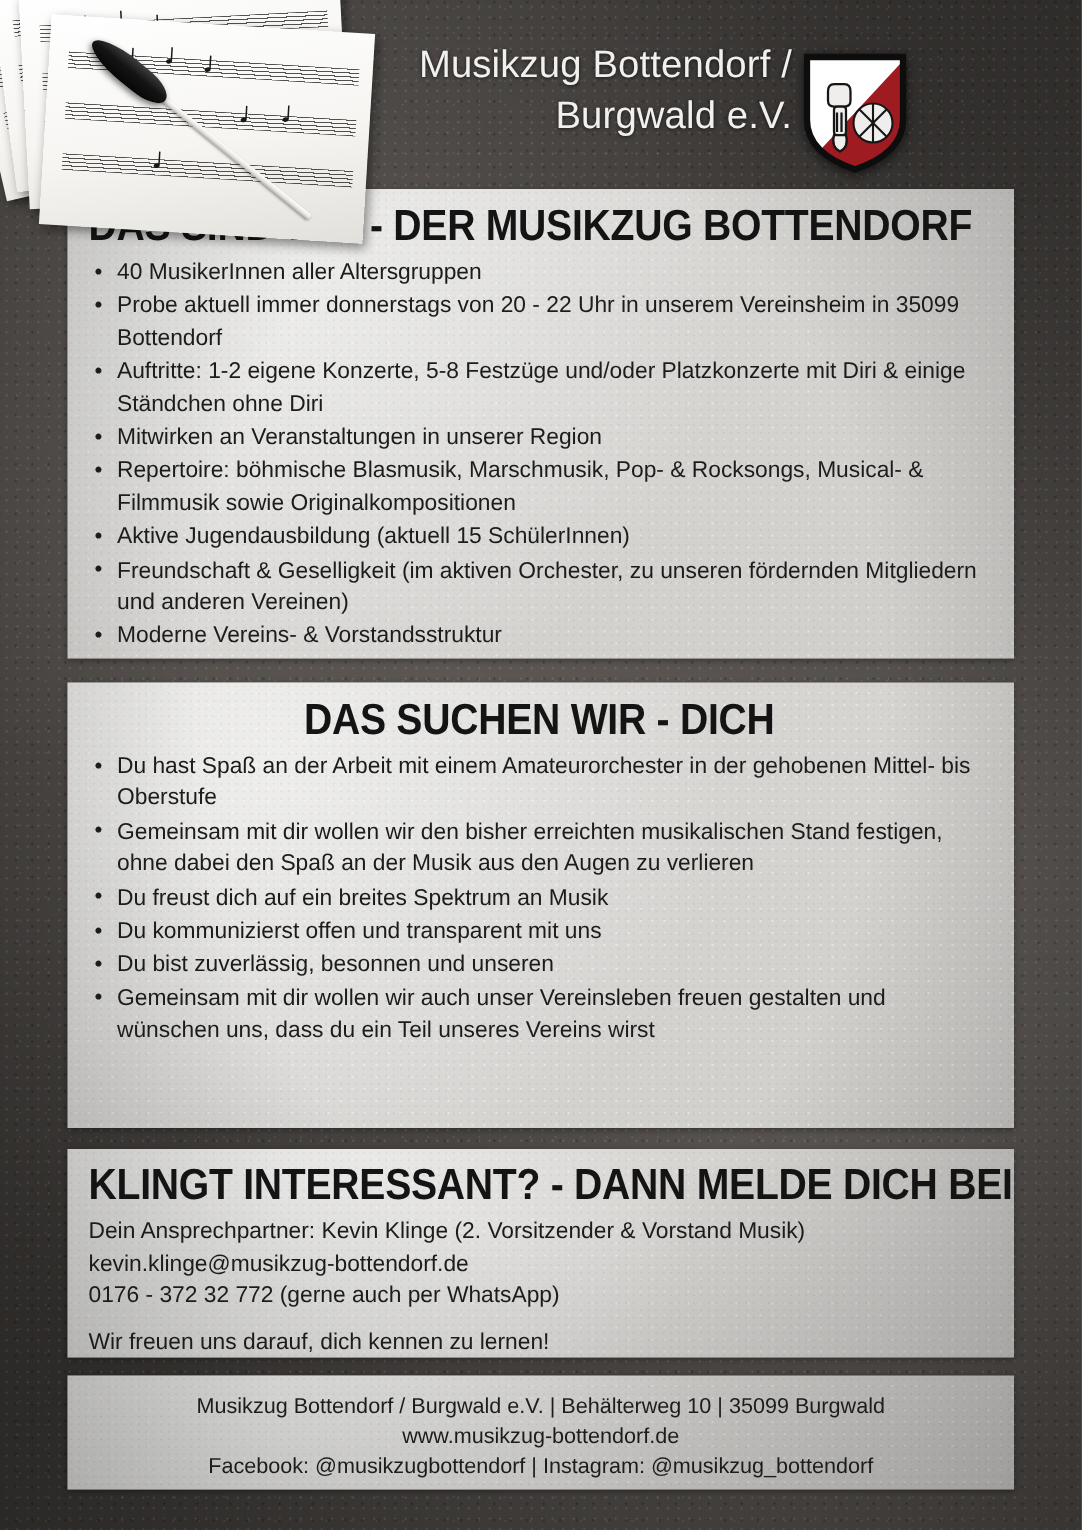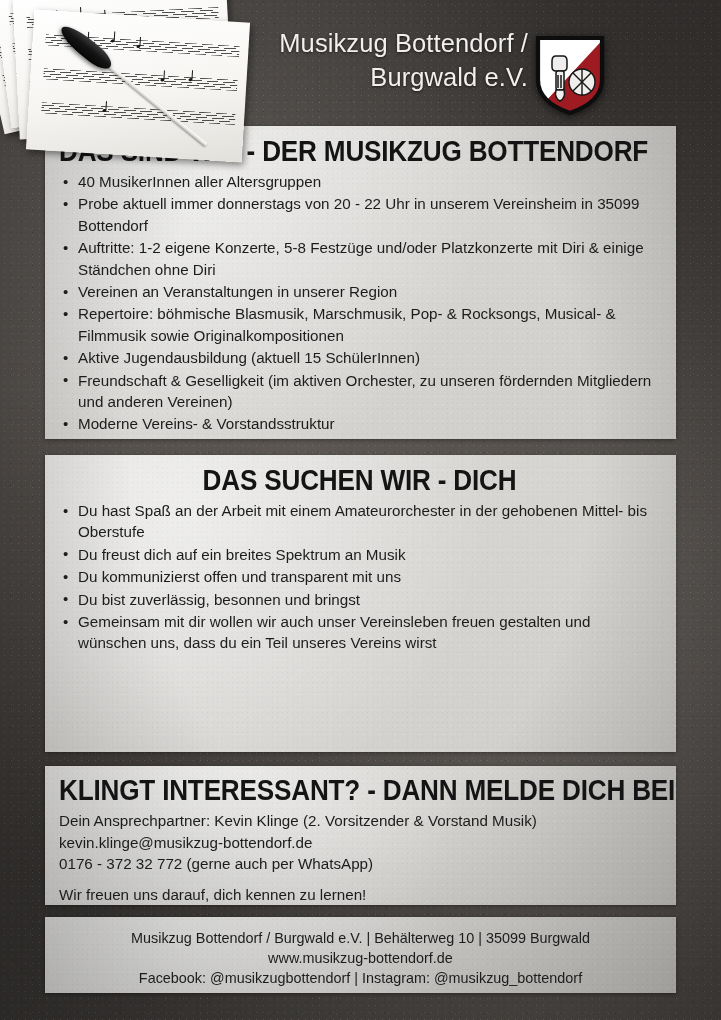--- a/index.html
+++ b/index.html
@@ -360,35 +360,36 @@
       </g>
     </svg>
   </div>
 
   <div class="panel p1">
     <h2 class="headline">DAS SIND WIR - DER MUSIKZUG BOTTENDORF</h2>
     <ul class="bullets">
       <li>40 MusikerInnen aller Altersgruppen</li>
       <li>Probe aktuell immer donnerstags von 20 - 22 Uhr in unserem Vereinsheim in 35099 Bottendorf</li>
       <li>Auftritte: 1-2 eigene Konzerte, 5-8 Festzüge und/oder Platzkonzerte mit Diri &amp; einige Ständchen ohne Diri</li>
-      <li>Vereinen an Veranstaltungen in unserer Region</li>
+      <li>Mitwirken an Veranstaltungen in unserer Region</li>
       <li>Repertoire: böhmische Blasmusik, Marschmusik, Pop- &amp; Rocksongs, Musical- &amp; Filmmusik sowie Originalkompositionen</li>
       <li>Aktive Jugendausbildung (aktuell 15 SchülerInnen)</li>
       <li>Freundschaft &amp; Geselligkeit (im aktiven Orchester, zu unseren fördernden Mitgliedern und anderen Vereinen)</li>
       <li>Moderne Vereins- &amp; Vorstandsstruktur</li>
     </ul>
   </div>
 
   <div class="panel p2">
     <h2 class="headline center">DAS SUCHEN WIR - DICH</h2>
     <ul class="bullets">
       <li>Du hast Spaß an der Arbeit mit einem Amateurorchester in der gehobenen Mittel- bis Oberstufe</li>
+      <li>Gemeinsam mit dir wollen wir den bisher erreichten musikalischen Stand festigen, ohne dabei den Spaß an der Musik aus den Augen zu verlieren</li>
       <li>Du freust dich auf ein breites Spektrum an Musik</li>
       <li>Du kommunizierst offen und transparent mit uns</li>
-      <li>Du bist zuverlässig, besonnen und bringst</li>
+      <li>Du bist zuverlässig, besonnen und unseren</li>
       <li>Gemeinsam mit dir wollen wir auch unser Vereinsleben freuen gestalten und wünschen uns, dass du ein Teil unseres Vereins wirst</li>
     </ul>
   </div>
 
   <div class="panel p3">
     <h2 class="headline">KLINGT INTERESSANT? - DANN MELDE DICH BEI UNS!</h2>
     <p class="ctr">Dein Ansprechpartner: Kevin Klinge (2. Vorsitzender &amp; Vorstand Musik)</p>
     <p class="ctr">kevin.klinge@musikzug-bottendorf.de</p>
     <p class="ctr">0176 - 372 32 772 (gerne auch per WhatsApp)</p>
     <p class="ctr gap">Wir freuen uns darauf, dich kennen zu lernen!</p>

